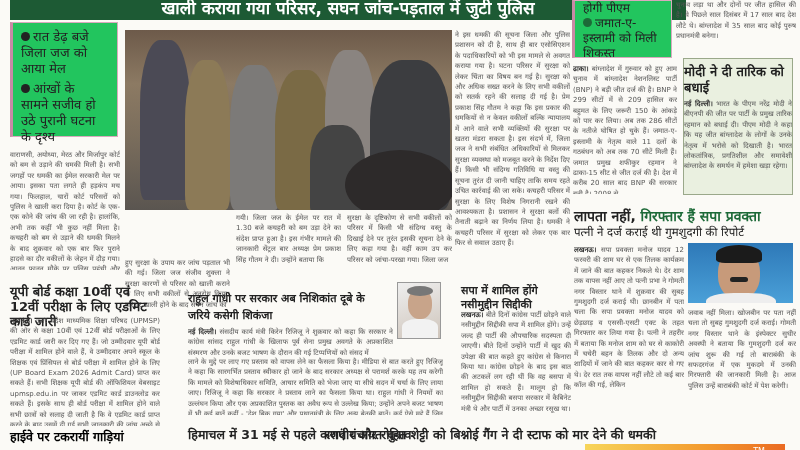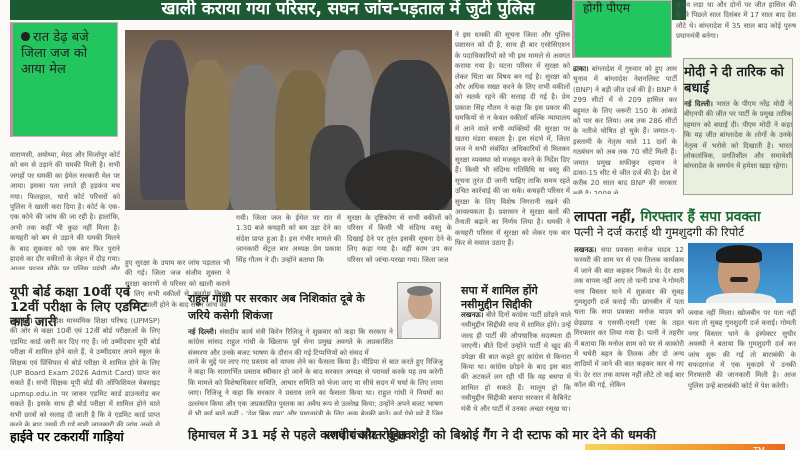--- a/index.html
+++ b/index.html
@@ -43,20 +43,21 @@
   .ad{left:585px;top:420px;width:200px;height:30px;background:linear-gradient(90deg,#f7d55a,#f39a2e 60%,#ea6a22);overflow:hidden;margin-top:24px;}
   .ad .tm{position:absolute;right:20px;top:3px;font-size:8px;color:#fff;}
 </style>
 </head>
 <body>
 
 <div class="abs banner">खाली कराया गया परिसर, सघन जांच-पड़ताल में जुटी पुलिस</div>
 
 <div class="abs box hl-box">
   <p><span class="dot"></span><span>रात डेढ़ बजे जिला जज को आया मेल</span></p>
+  <p><span class="dot"></span><span>आंखों के सामने सजीव हो उठे पुरानी घटना के दृश्य</span></p>
 </div>
 
 <div class="abs body-text" style="left:10px;top:150px;width:110px;height:120px;">
   <span>वाराणसी, अयोध्या, मेरठ और मिर्जापुर कोर्ट को बम से उड़ाने की धमकी मिली है। सभी जगहों पर धमकी का ईमेल सरकारी मेल पर आया। इसका पता लगते ही हड़कंप मच गया। फिलहाल, चारों कोर्ट परिसरों को पुलिस ने खाली करा दिया है। कोर्ट के एक-एक कोने की जांच की जा रही है। हालांकि, अभी तक कहीं भी कुछ नहीं मिला है। कचहरी को बम से उड़ाने की धमकी मिलने के बाद शुक्रवार को एक बार फिर पुराने हादसे का दौर वकीलों के जेहन में दौड़ गया। आनन फानन मौके पर पुलिस पहुंची और सुरक्षात्मक उपायों को अपनाते</span>
 </div>
 
 <div class="abs photo-main">
   <div class="p" style="left:15px;top:10px;width:50px;height:160px;background:#4b4a55;"></div>
   <div class="p" style="left:60px;top:30px;width:45px;height:150px;background:#8c7a57;"></div>
   <div class="p" style="left:105px;top:35px;width:50px;height:145px;background:#7c7a78;"></div>
@@ -67,20 +68,21 @@
   <div class="p" style="left:220px;top:120px;width:110px;height:70px;background:#2d2a2a;border-radius:50%;"></div>
 </div>
 
 <div class="abs body-text col" style="left:125px;margin-top:45px;"><span>हुए सुरक्षा के उपाय कर जांच पड़ताल भी की गई। जिला जज संजीव शुक्ला ने सुरक्षा कारणों से परिसर को खाली कराने के लिए सभी वकीलों से अनुरोध किया। परिसर खाली होने के बाद सघन जांच की</span></div>
 <div class="abs body-text col" style="left:236px;"><span>गयी। जिला जज के ईमेल पर रात में 1.30 बजे कचहरी को बम उड़ा देने का संदेश प्राप्त हुआ है। इस गंभीर मामले की जानकारी सेंट्रल बार अध्यक्ष प्रेम प्रकाश सिंह गौतम ने दी। उन्होंने बताया कि</span></div>
 <div class="abs body-text col" style="left:347px;"><span>सुरक्षा के दृष्टिकोण से सभी वकीलों को परिसर में किसी भी संदिग्ध वस्तु के दिखाई देने पर तुरंत इसकी सूचना देने के लिए कहा गया है। वहीं काम उप कर परिसर को जांचा-परखा गया। जिला जज</span></div>
 <div class="abs body-text right-col-text"><span>ने इस धमकी की सूचना जिला और पुलिस प्रशासन को दी है, साथ ही बार एसोसिएशन के पदाधिकारियों को भी इस मामले से अवगत कराया गया है। घटना परिसर में सुरक्षा को लेकर चिंता का विषय बन गई है। सुरक्षा को और अधिक सख्त करने के लिए सभी वकीलों को सतर्क रहने की सलाह दी गई है। प्रेम प्रकाश सिंह गौतम ने कहा कि इस प्रकार की धमकियों से न केवल वकीलों बल्कि न्यायालय में आने वाले सभी व्यक्तियों की सुरक्षा पर खतरा मंडरा सकता है। इस संदर्भ में, जिला जज ने सभी संबंधित अधिकारियों से मिलकर सुरक्षा व्यवस्था को मजबूत करने के निर्देश दिए हैं। किसी भी संदिग्ध गतिविधि या वस्तु की सूचना तुरंत दी जानी चाहिए ताकि समय रहते उचित कार्रवाई की जा सके। कचहरी परिसर में सुरक्षा के लिए विशेष निगरानी रखने की आवश्यकता है। प्रशासन ने सुरक्षा बलों की तैनाती बढ़ाने का निर्णय लिया है। धमकी ने कचहरी परिसर में सुरक्षा को लेकर एक बार फिर से सवाल उठाए हैं।</span></div>
 
 <div class="abs box box2">
   <p>होगी पीएम</p>
+  <p><span class="dot green"></span><span>जमात-ए-इस्लामी को मिली शिकस्त</span></p>
 </div>
 <div class="abs body-text rt-top"><span>चुनाव लड़ा था और दोनों पर जीत हासिल की है। वे पिछले साल दिसंबर में 17 साल बाद देश लौटे थे। बांग्लादेश में 35 साल बाद कोई पुरुष प्रधानमंत्री बनेगा।</span></div>
 
 <div class="abs body-text dhaka">
   <b>ढाका।</b> <span>बांग्लादेश में गुरुवार को हुए आम चुनाव में बांग्लादेश नेशनलिस्ट पार्टी (BNP) ने बड़ी जीत दर्ज की है। BNP ने 299 सीटों में से 209 हासिल कर बहुमत के लिए जरूरी 150 के आंकड़े को पार कर लिया। अब तक 286 सीटों के नतीजे घोषित हो चुके हैं। जमात-ए-इस्लामी के नेतृत्व वाले 11 दलों के गठबंधन को अब तक 70 सीटें मिली हैं। जमात प्रमुख शफीकुर रहमान ने ढाका-15 सीट से जीत दर्ज की है। देश में करीब 20 साल बाद BNP की सरकार बनी है। 2008 से</span>
 </div>
 
 <div class="abs modi-box">
   <h3>मोदी ने दी तारिक को बधाई</h3>
   <div class="body-text" style="height:90px;"><b>नई दिल्ली।</b> <span>भारत के पीएम नरेंद्र मोदी ने बीएनपी की जीत पर पार्टी के प्रमुख तारिक रहमान को बधाई दी। पीएम मोदी ने कहा कि यह जीत बांग्लादेश के लोगों के उनके नेतृत्व में भरोसे को दिखाती है। भारत लोकतांत्रिक, प्रगतिशील और समावेशी बांग्लादेश के समर्थन में हमेशा खड़ा रहेगा।</span></div>

